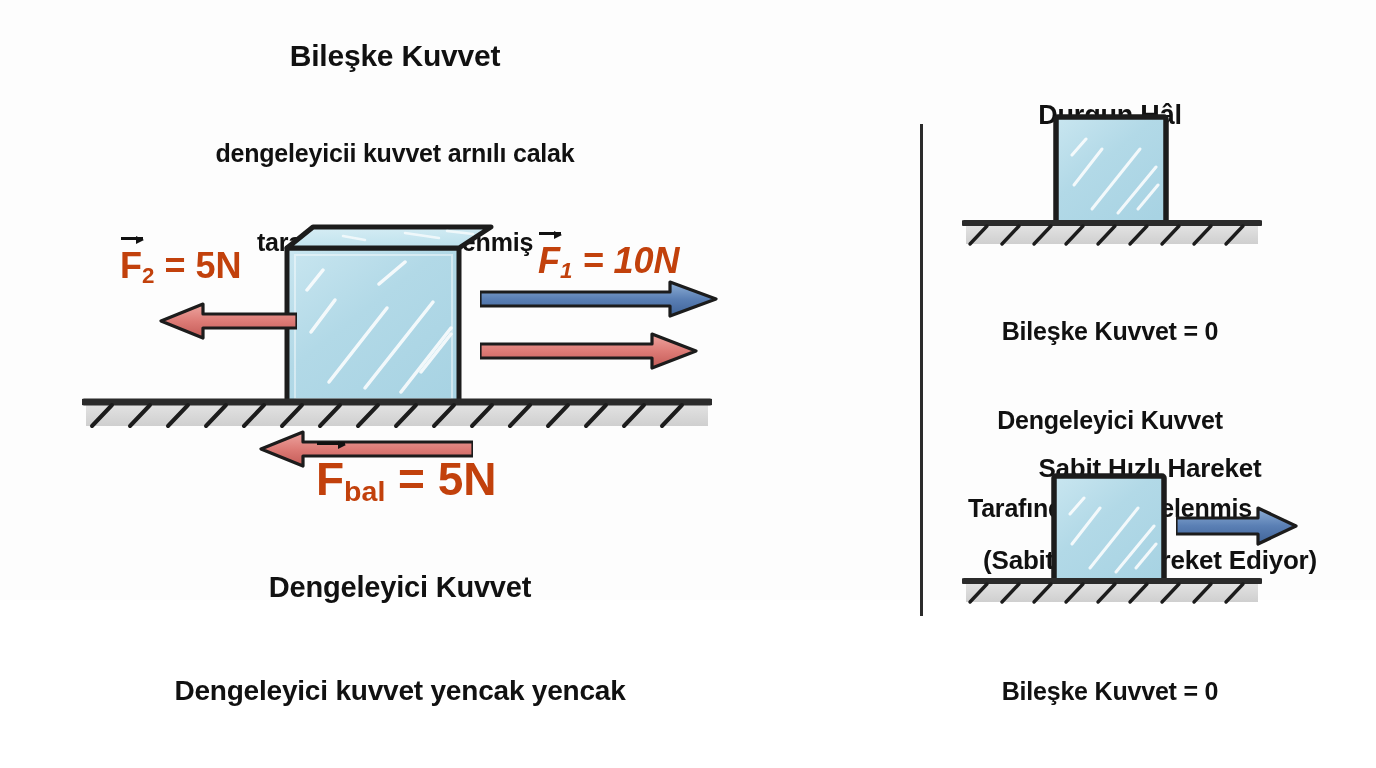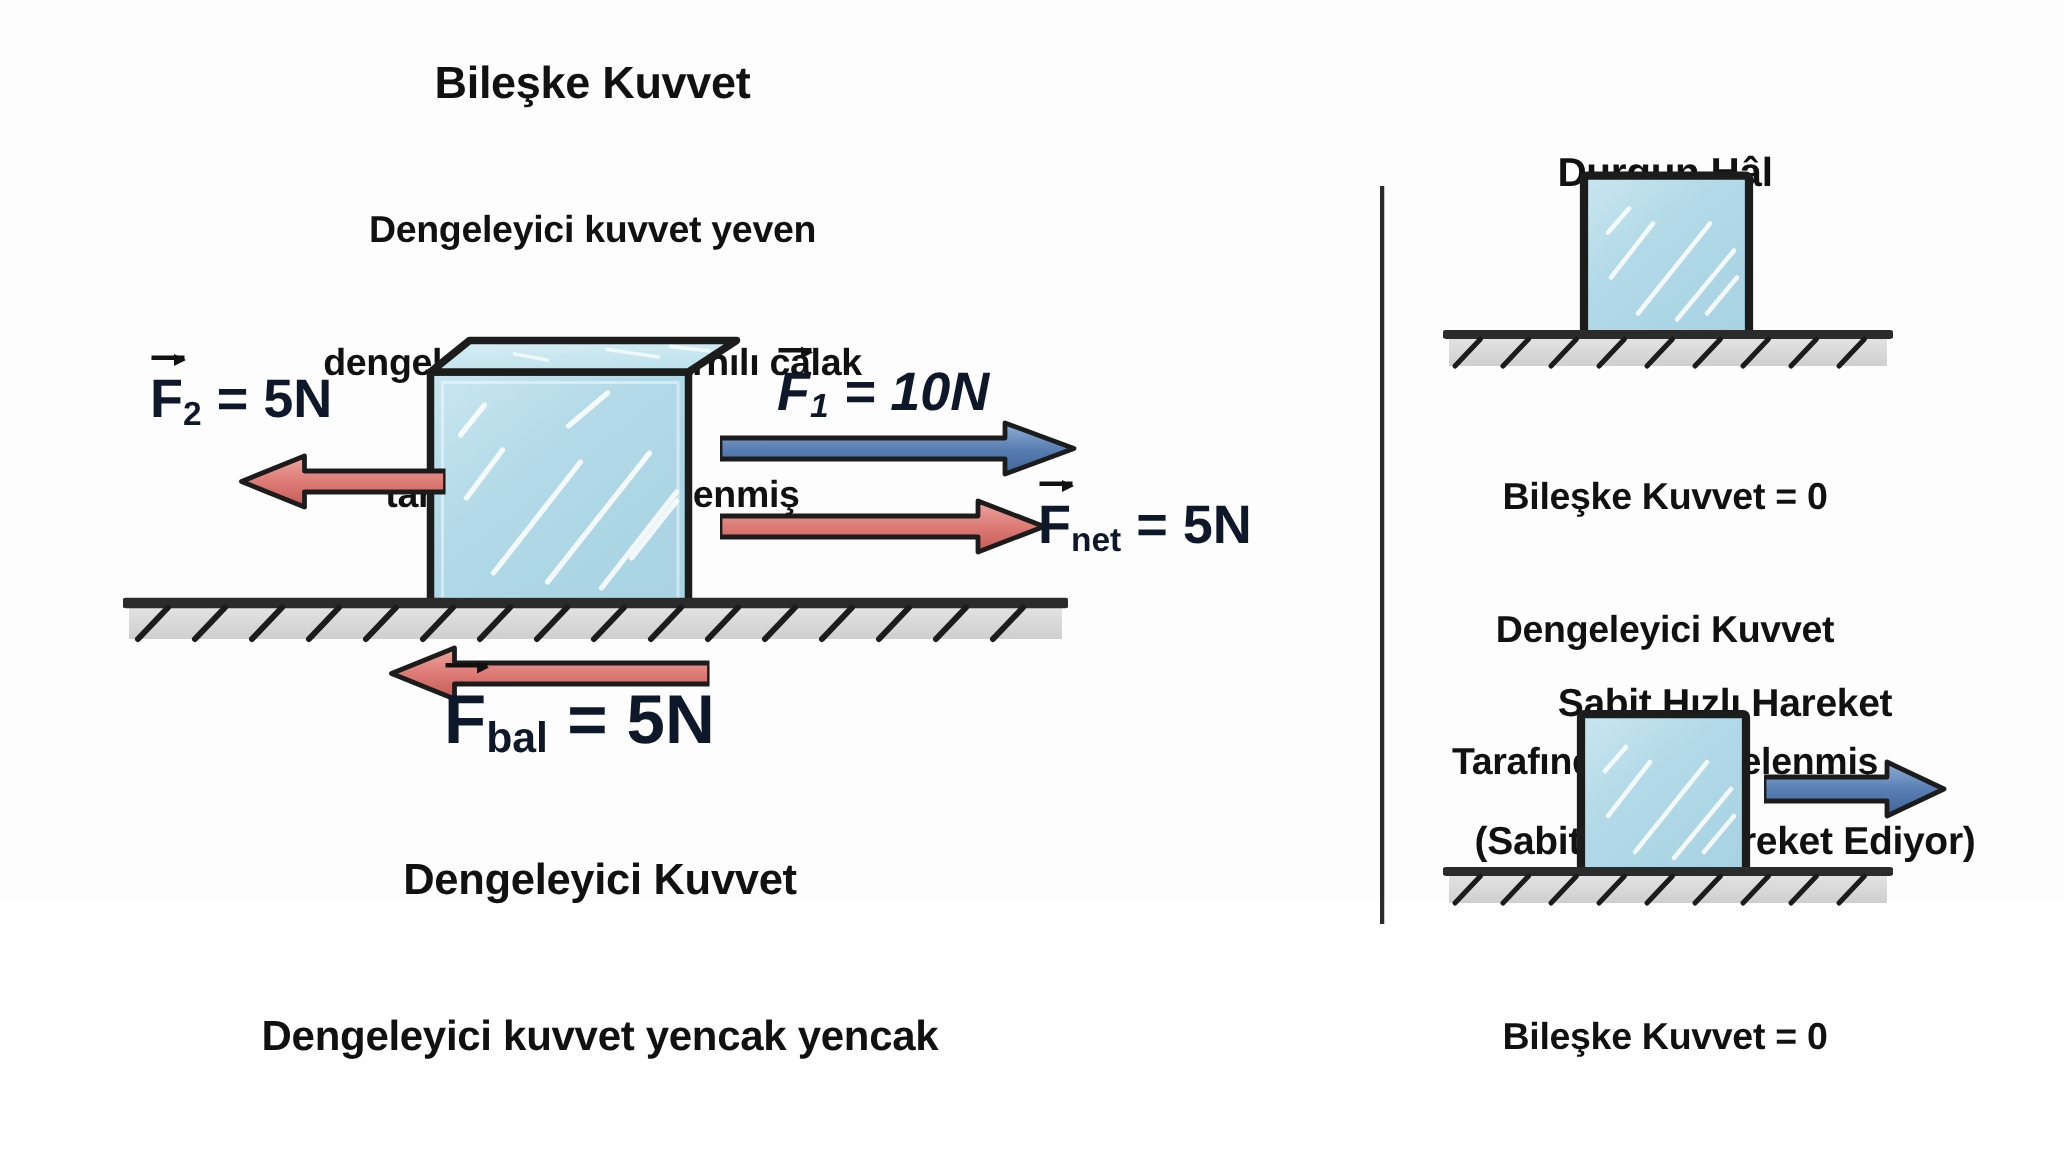--- a/index.html
+++ b/index.html
@@ -45,24 +45,25 @@
     font-size: 29px;
   }
   #left-cap-body {
     left: 130px; top: 608px; width: 540px;
     font-size: 28px;
   }
 
   
   .flabel {
     position: absolute;
-    color: #0f172a;
+    color: #c2410c;
     font-weight: bold;
     white-space: nowrap;
     line-height: 1;
+    margin-left: 20px;
   }
   .flabel .vecwrap {
     position: relative;
     display: inline-block;
   }
   .flabel .vecwrap .bar {
     position: absolute;
     left: 1px; right: -1px; top: -0.30em;
     height: 0;
     border-top: 3px solid #111111;
@@ -154,21 +155,20 @@
       <linearGradient id="groundGrad" x1="0" y1="0" x2="0" y2="1">
         <stop offset="0%" stop-color="#e3e3e3"></stop>
         <stop offset="100%" stop-color="#cfcfcf"></stop>
       </linearGradient>
     </defs>
   </svg>
 
   <div class="txt" id="left-title">Bileşke Kuvvet</div>
 
   <div class="txt" id="left-sub">
-    <div>Dengeleyici kuvvet yeven</div>
     <div>dengeleyicii kuvvet arnılı calak</div>
     <div>tarafından dengelenmiş</div>
   </div>
 
   <svg id="box-main" width="214" height="190" viewBox="0 0 214 190">
 
     <path d="M4,26 L176,26 L176,184 L4,184 Z" fill="url(#boxGrad)" stroke="#1c1c1c" stroke-width="5" stroke-linejoin="round"></path>
 
     <path d="M4,26 L30,5 L208,5 L176,26 Z" fill="url(#boxTopGrad)" stroke="#1c1c1c" stroke-width="5" stroke-linejoin="round"></path>
 
@@ -234,24 +234,20 @@
   <div class="flabel" id="lab-f2">
     <span class="vecwrap"><span class="bar"></span>F</span><sub>2</sub>
     <span>= 5N</span>
   </div>
 
   <div class="flabel" id="lab-f1">
     <span class="vecwrap"><span class="bar"></span>F</span><sub>1</sub>
     <span>= 10N</span>
   </div>
 
-  <div class="flabel" id="lab-fnet">
-    <span class="vecwrap"><span class="bar"></span>F</span><sub>net</sub>
-    <span>= 5N</span>
-  </div>
 
   <div class="flabel" id="lab-fbal">
     <span class="vecwrap"><span class="bar"></span>F</span><sub>bal</sub>
     <span>= 5N</span>
   </div>
 
   <div class="txt" id="left-cap-title">Dengeleyici Kuvvet</div>
   <div class="txt" id="left-cap-body">
     <div>Dengeleyici kuvvet yencak yencak</div>
     

